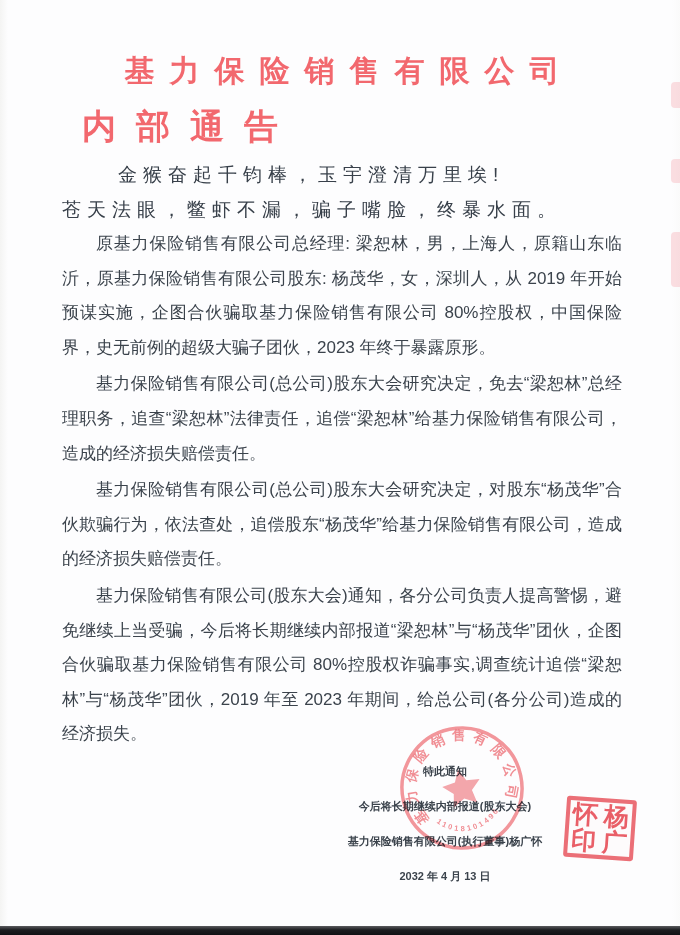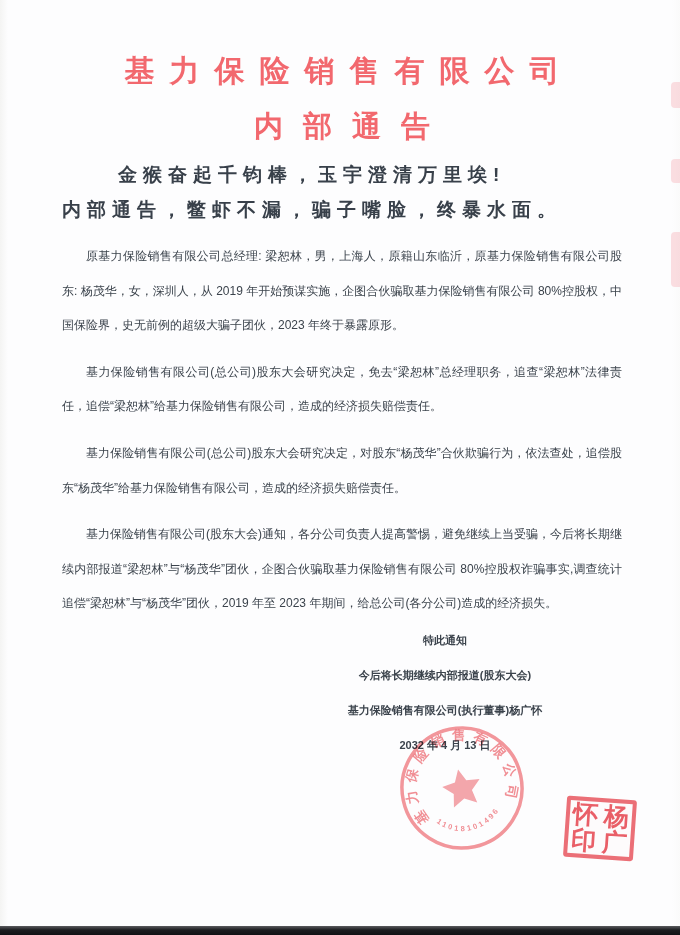--- a/index.html
+++ b/index.html
@@ -24,44 +24,43 @@
     text-align:center;
     color:#f2686e;
     font-size:30px;
     font-weight:bold;
     letter-spacing:15px;
     text-indent:15px;
     margin:0 0 23px 0;
     line-height:32px;
   }
   .title-sub {
-    text-align:center;
     color:#f2686e;
-    font-size:29px;
+    font-size:34px;
     font-weight:bold;
     letter-spacing:20px;
     text-indent:20px;
     margin:0 0 15px 0;
     line-height:32px;
   }
   .slogan {
     font-size:19px;
-    font-weight:700;
+    font-weight:400;
     color:#38404a;
     line-height:35px;
     letter-spacing:6px;
     margin:0;
   }
   .slogan.first { text-indent:56px; }
   .body-paragraph {
-    font-size:12px;
+    font-size:17px;
     line-height:34.6px;
     text-align:justify;
     text-indent:2em;
-    margin:12px 0 2px 0;
+    margin:0 0 2px 0;
     color:#3b434c;
     font-weight:500;
   }
   .sign-block {
     margin:1px 0 0 218px;
     width:330px;
     text-align:center;
     font-size:11px;
     line-height:35px;
     font-weight:600;
@@ -107,21 +106,21 @@
 </head>
 <body>
 
 <div class="paper"></div>
 
 <div class="document">
   <h1 class="title-main">基力保险销售有限公司</h1>
   <h2 class="title-sub">内部通告</h2>
 
   <p class="slogan first">金猴奋起千钧棒，玉宇澄清万里埃!</p>
-  <p class="slogan">内部通告，鳖虾不漏，骗子嘴脸，终暴水面。</p>
+  <p class="slogan">苍天法眼，鳖虾不漏，骗子嘴脸，终暴水面。</p>
 
   <p class="body-paragraph">原基力保险销售有限公司总经理: 梁恕林，男，上海人，原籍山东临沂，原基力保险销售有限公司股东: 杨茂华，女，深圳人，从 2019 年开始预谋实施，企图合伙骗取基力保险销售有限公司 80%控股权，中国保险界，史无前例的超级大骗子团伙，2023 年终于暴露原形。</p>
   <p class="body-paragraph">基力保险销售有限公司(总公司)股东大会研究决定，免去“梁恕林”总经理职务，追查“梁恕林”法律责任，追偿“梁恕林”给基力保险销售有限公司，造成的经济损失赔偿责任。</p>
   <p class="body-paragraph">基力保险销售有限公司(总公司)股东大会研究决定，对股东“杨茂华”合伙欺骗行为，依法查处，追偿股东“杨茂华”给基力保险销售有限公司，造成的经济损失赔偿责任。</p>
   <p class="body-paragraph">基力保险销售有限公司(股东大会)通知，各分公司负责人提高警惕，避免继续上当受骗，今后将长期继续内部报道“梁恕林”与“杨茂华”团伙，企图合伙骗取基力保险销售有限公司 80%控股权诈骗事实,调查统计追偿“梁恕林”与“杨茂华”团伙，2019 年至 2023 年期间，给总公司(各分公司)造成的经济损失。</p>
 
   <div class="sign-block">
     <div>特此通知</div>
     <div>今后将长期继续内部报道(股东大会)</div>
     <div>基力保险销售有限公司(执行董事)杨广怀</div>

